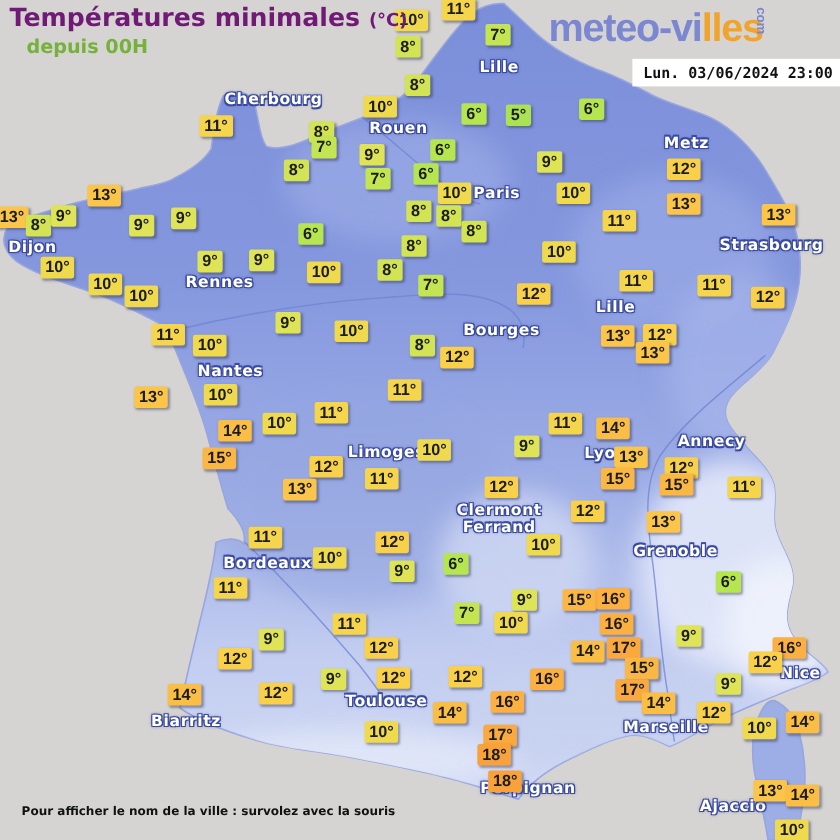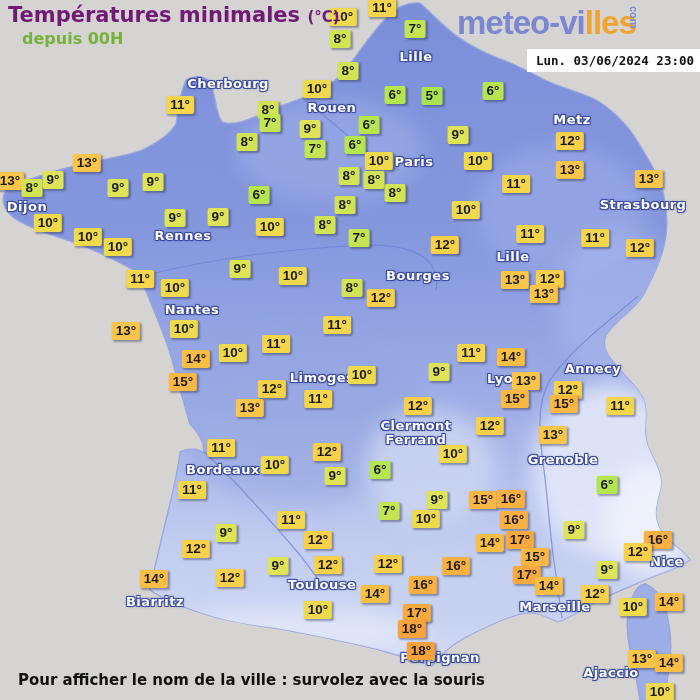--- a/index.html
+++ b/index.html
@@ -38,21 +38,21 @@
   .datetime{
     position:absolute;right:0;top:49px;z-index:6;
     background:#ffffff;color:#111;
     font-family:"DejaVu Sans Mono",monospace;font-weight:bold;
     font-size:12.5px;padding:4px 6px 4px 9px;white-space:nowrap;
   }
   
   .footer{
     position:absolute;left:18px;top:671px;z-index:6;
     font-family:"DejaVu Sans",sans-serif;font-weight:bold;
-    font-size:15px;color:#111;white-space:nowrap;
+    font-size:10px;color:#111;white-space:nowrap;
   }
   
   .city{
     position:absolute;z-index:2;transform:translate(-50%,-50%);
     font-family:"DejaVu Sans",sans-serif;font-weight:bold;font-size:13px;
     color:#ffffff;white-space:pre;text-align:center;line-height:14px;
     text-shadow:-1px -1px 0 #3a4a9e,1px -1px 0 #3a4a9e,-1px 1px 0 #3a4a9e,
                  1px 1px 0 #3a4a9e,0 0 3px #2e3d8f;
     letter-spacing:.5px;
   }

